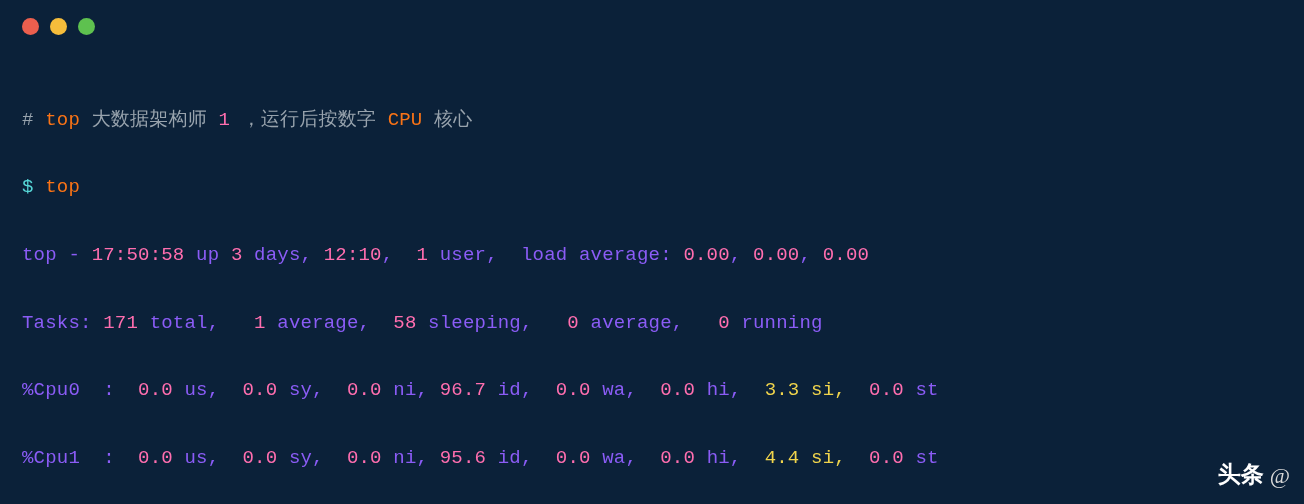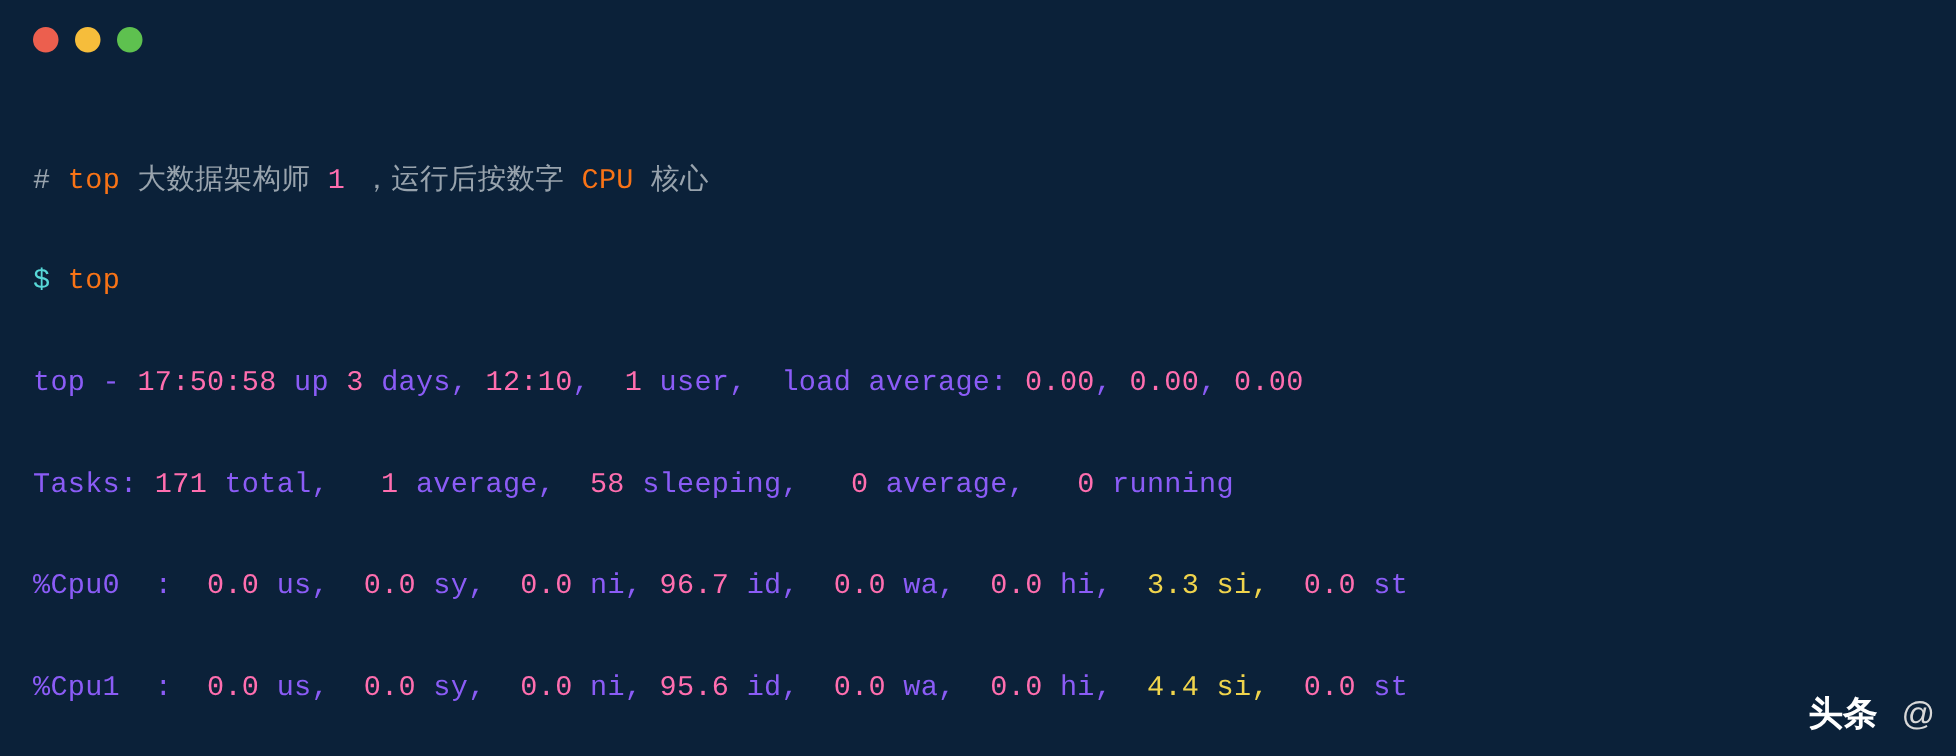--- a/index.html
+++ b/index.html
@@ -42,22 +42,22 @@
     .cyan { color: #57d8d8; }
     .pink { color: #ff6eaf; }
     .orange { color: #8b5cf6; }
     .yellow { color: #f0d44c; }
     .watermark {
       position: absolute;
       right: 14px;
       bottom: 8px;
       display: flex;
       align-items: center;
-      gap: 16px;
-      font-family: Liberation Sans, sans-serif;
+      gap: 6px;
+      font-family: Liberation Serif, serif;
       font-size: 23px;
       color: #ffffff;
       font-weight: 600;
       text-align: center;
     }
     .watermark .prefix {
       font-weight: 700;
     }
     .watermark .at {
       font-weight: 400;

